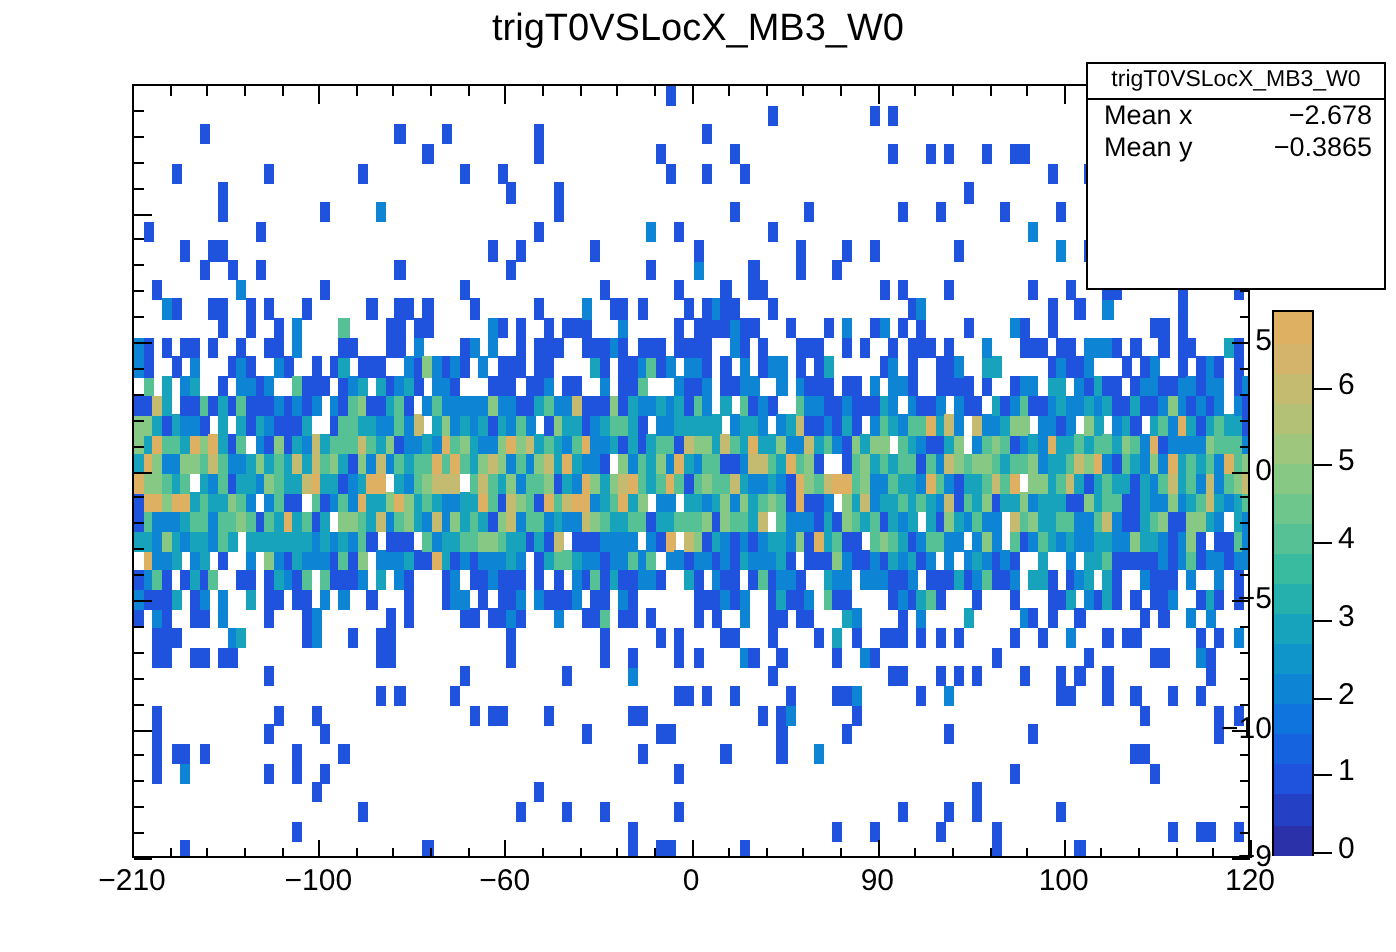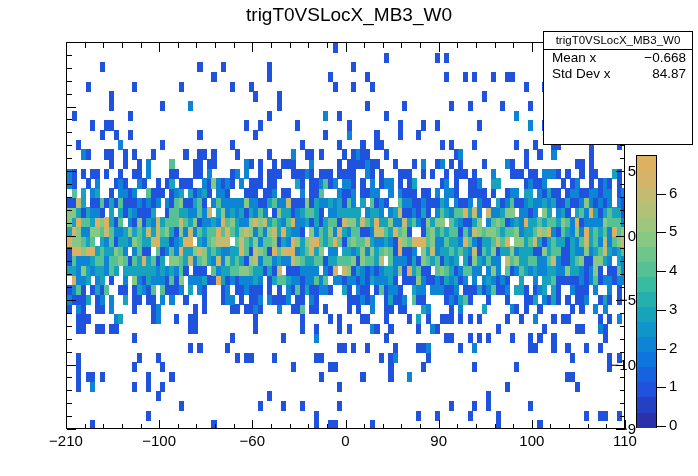--- a/index.html
+++ b/index.html
@@ -1951,33 +1951,33 @@
       <div class="ylabel" style="top: 356.5px;">−10</div>
       <div class="ylabel" style="top: 421px;">−9</div>
     </div>
   <div id="xlabels">
       <div class="xlabel" style="left: 36px;">−210</div>
       <div class="xlabel" style="left: 129.167px;">−100</div>
       <div class="xlabel" style="left: 222.333px;">−60</div>
       <div class="xlabel" style="left: 315.5px;">0</div>
       <div class="xlabel" style="left: 408.667px;">90</div>
       <div class="xlabel" style="left: 501.833px;">100</div>
-      <div class="xlabel" style="left: 595px;">110</div>
+      <div class="xlabel" style="left: 595px;">120</div>
     </div>
 
   <div id="stats">
     <div class="sttitle">trigT0VSLocX_MB3_W0</div>
     <div id="statrows">
         <div class="strow">
           <span class="k">Mean x</span>
-          <span class="v">−0.668</span>
+          <span class="v">−2.678</span>
         </div>
         <div class="strow">
-          <span class="k">Std Dev x</span>
-          <span class="v">84.87</span>
+          <span class="k">Mean y</span>
+          <span class="v">−0.3865</span>
         </div>
       </div>
   </div>
 
   <div id="palette">
       <div class="pseg" style="background: rgb(43, 49, 168); top: 255.944px; height: 15.6556px;"></div>
       <div class="pseg" style="background: rgb(36, 64, 196); top: 240.889px; height: 15.6556px;"></div>
       <div class="pseg" style="background: rgb(31, 82, 221); top: 225.833px; height: 15.6556px;"></div>
       <div class="pseg" style="background: rgb(22, 99, 224); top: 210.778px; height: 15.6556px;"></div>
       <div class="pseg" style="background: rgb(15, 116, 221); top: 195.722px; height: 15.6556px;"></div>

